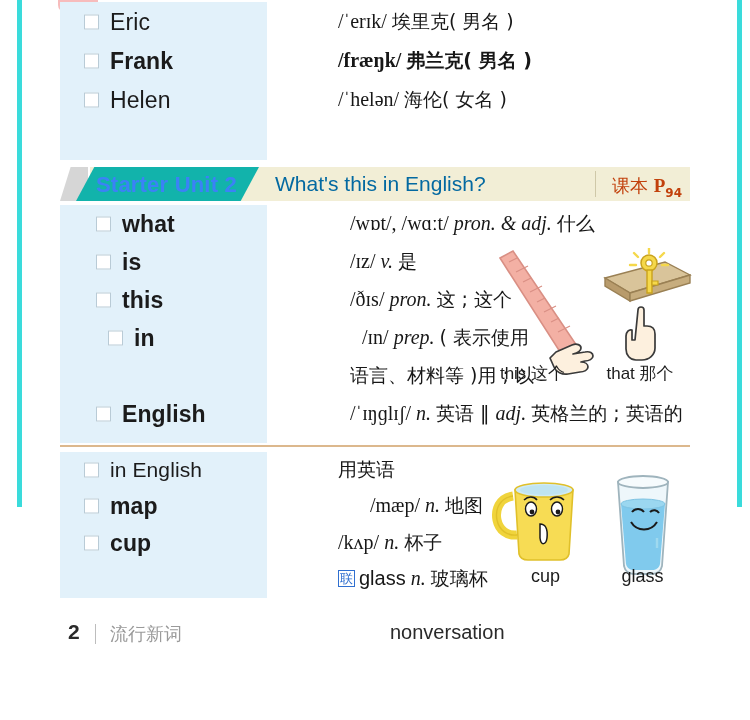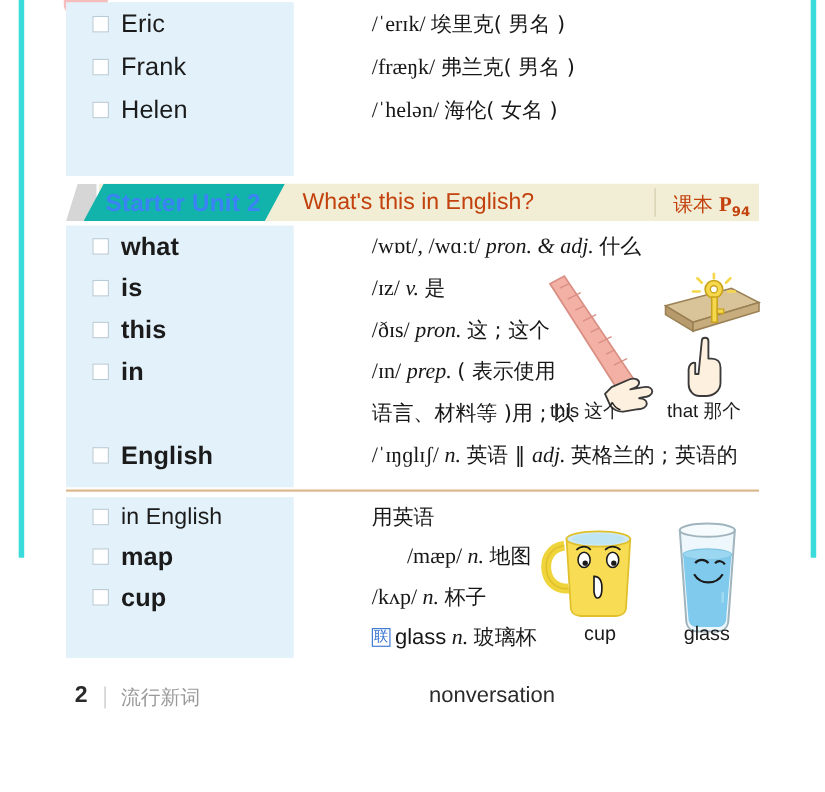--- a/index.html
+++ b/index.html
@@ -41,21 +41,21 @@
 
   
   .unit-header{position:absolute;left:60px;top:167px;width:630px;height:34px;}
   .unit-bg{position:absolute;left:30px;top:0;right:0;height:34px;background:#f2eed6;}
   .unit-grey{position:absolute;left:0px;top:0;width:28px;height:34px;background:#d6d6d6;
              clip-path:polygon(38% 0,100% 0,100% 100%,0% 100%);}
   .unit-teal{position:absolute;left:16px;top:0;width:183px;height:34px;background:#12b3ab;
              clip-path:polygon(10% 0,100% 0,90% 100%,0% 100%);}
   .unit-title{position:absolute;left:36px;top:5px;font-size:22px;font-weight:bold;
               color:#3b82f6;letter-spacing:.2px;white-space:nowrap;}
-  .unit-sub{position:absolute;left:215px;top:5px;font-size:21px;color:#c2410c;white-space:nowrap;}
+  .unit-sub{position:absolute;left:215px;top:5px;font-size:21px;color:#0369a1;white-space:nowrap;}
   .unit-sep{position:absolute;right:94px;top:4px;width:1px;height:26px;background:#cfc8a8;}
   .unit-page{position:absolute;right:8px;top:7px;font-size:18px;color:#c2410c;white-space:nowrap;
              font-family:"DejaVu Sans","Liberation Sans",sans-serif;}
   .unit-page .pnum{font-family:"Liberation Serif","DejaVu Serif",serif;font-weight:bold;font-size:19px;}
   .unit-page sub{font-size:12px;font-weight:bold;}
 
   
   .divider{position:absolute;left:60px;width:630px;height:1.5px;background:#dcb88d;}
 
   
@@ -93,21 +93,21 @@
 
     <div class="row" style="height:39px;">
       <span class="cb" style="left:24px;"></span>
       <span class="word" style="left:50px;">Eric</span>
       <span class="def" style="top:50%;transform:translateY(-50%);">
         <span class="ipa">/ˈerɪk/</span>
         <span class="cn">埃里克( 男名 )</span>
       </span>
     </div>
 
-    <div class="row" style="height:39px;">
+    <div class="row" style="height:39px;font-weight:bold;">
       <span class="cb" style="left:24px;"></span>
       <span class="word" style="left:50px;">Frank</span>
       <span class="def" style="top:50%;transform:translateY(-50%);">
         <span class="ipa">/fræŋk/</span>
         <span class="cn">弗兰克( 男名 )</span>
       </span>
     </div>
 
 
     <div class="row" style="height:39px;">
@@ -128,21 +128,21 @@
     <div class="unit-sub">What's this in English?</div>
     <div class="unit-sep"></div>
     <div class="unit-page">
       <span>课本</span>
       <span class="pnum">P</span><sub>94</sub>
     </div>
   </div>
 
   <div class="wordcol" style="top:205px;height:238px;"></div>
 
-  <div class="block" style="left:60px;top:205px;width:630px;">
+  <div class="block" style="left:72px;top:205px;width:630px;">
 
     <div class="row" style="height:38px;">
       <span class="cb" style="left:24px;"></span>
       <span class="word bold" style="left:50px;">what</span>
       <span class="def" style="top:50%;transform:translateY(-50%);">
         <span class="ipa">/wɒt/, /wɑːt/</span>
         <span class="pos">pron. &amp; adj.</span>
         <span class="cn">什么</span>
       </span>
     </div>
@@ -160,21 +160,21 @@
     <div class="row" style="height:38px;">
       <span class="cb" style="left:24px;"></span>
       <span class="word bold" style="left:50px;">this</span>
       <span class="def" style="top:50%;transform:translateY(-50%);">
         <span class="ipa">/ðɪs/</span>
         <span class="pos">pron.</span>
         <span class="cn">这 ; 这个</span>
       </span>
     </div>
 
-    <div class="row" style="height:38px;">
+    <div class="row" style="height:38px;margin-left:12px;">
       <span class="cb" style="left:24px;"></span>
       <span class="word bold" style="left:50px;">in</span>
       <span class="def" style="top:50%;transform:translateY(-50%);">
         <span class="ipa">/ɪn/</span>
         <span class="pos">prep.</span>
         <span class="cn">( 表示使用</span>
       </span>
     </div>
 
     <div class="row" style="height:38px;">

